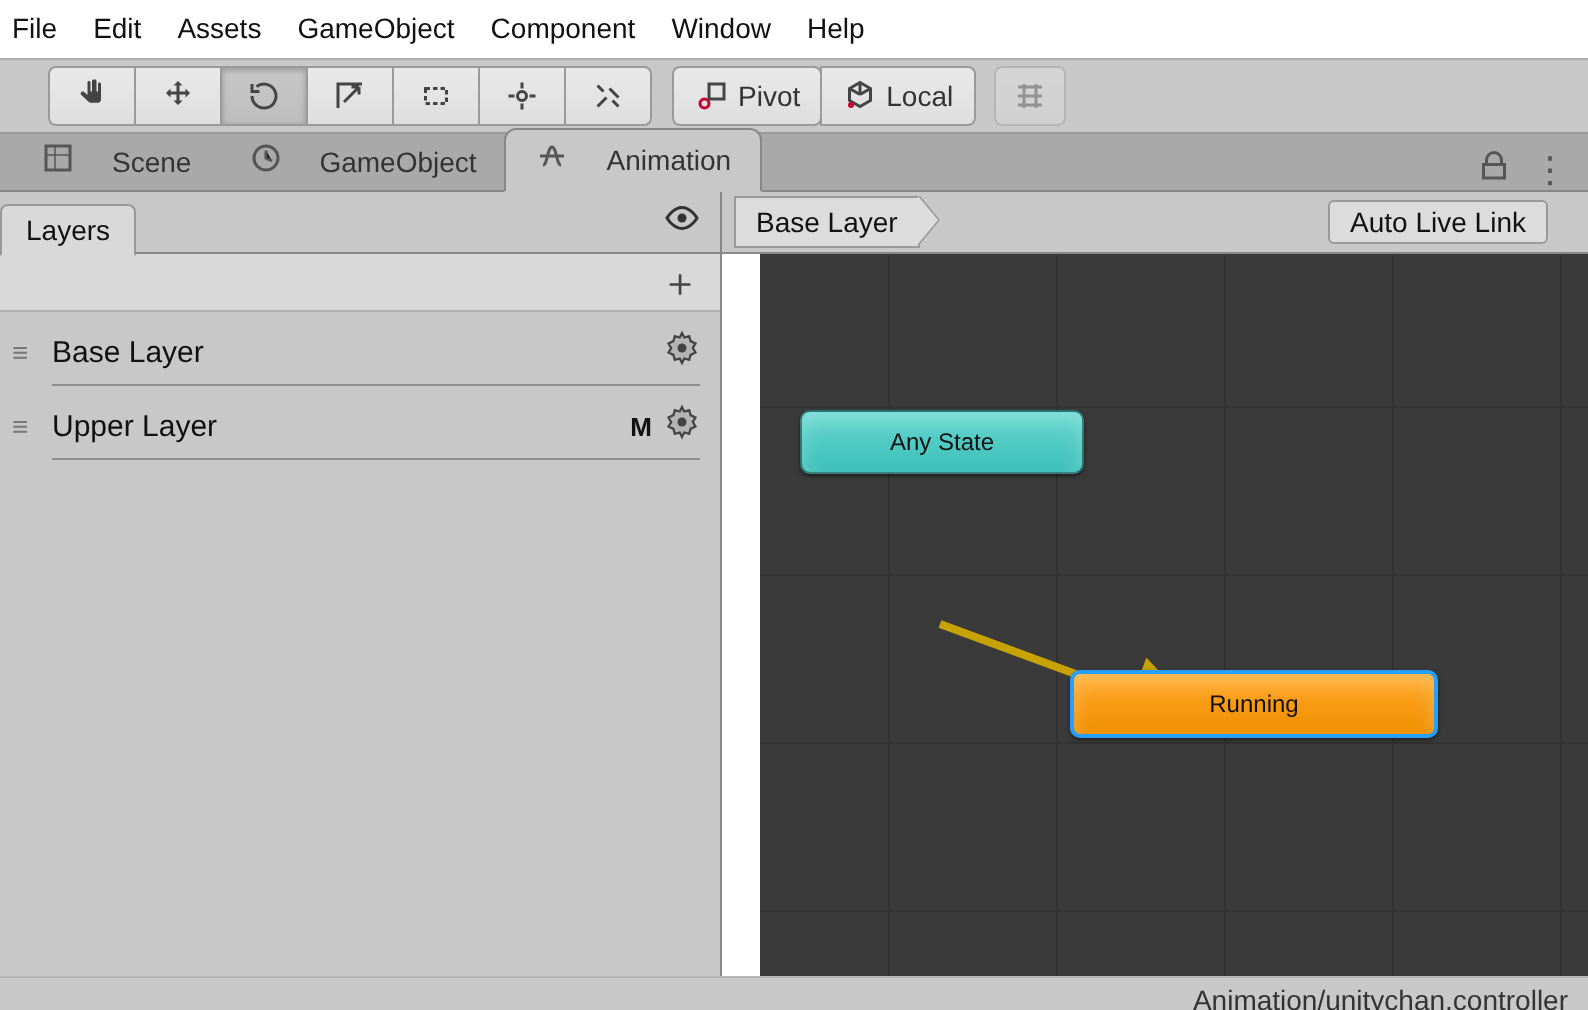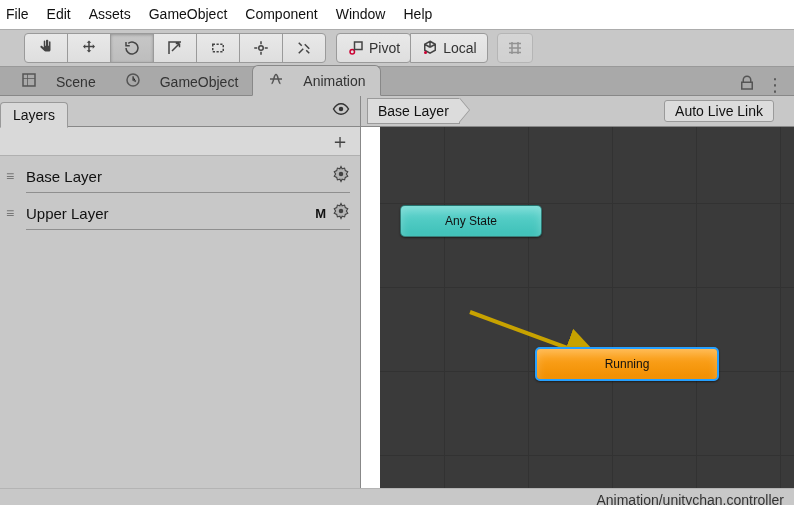--- a/index.html
+++ b/index.html
@@ -483,21 +483,21 @@
         <marker id="arr" markerWidth="12" markerHeight="12" refX="9" refY="5" orient="auto">
           <path d="M0 0 L10 5 L0 10 z" fill="#c7a200"></path>
         </marker>
       </defs>
       <line x1="90" y1="185" x2="220" y2="233" stroke="#c7a200" stroke-width="4" marker-end="url(#arr)"></line>
     </svg>
 
     <div class="node anystate" style="left:20px;top:78px">
       <span>Any State</span>
     </div>
-    <div class="node state" style="left:155px;top:220px">
+    <div class="node state" style="left:155px;top:208px">
       <span>Running</span>
     </div>
   </div>
 </div>
 
 <div class="statusbar">
   <span>Animation/unitychan.controller</span>
 </div>
 
 </body></html>

